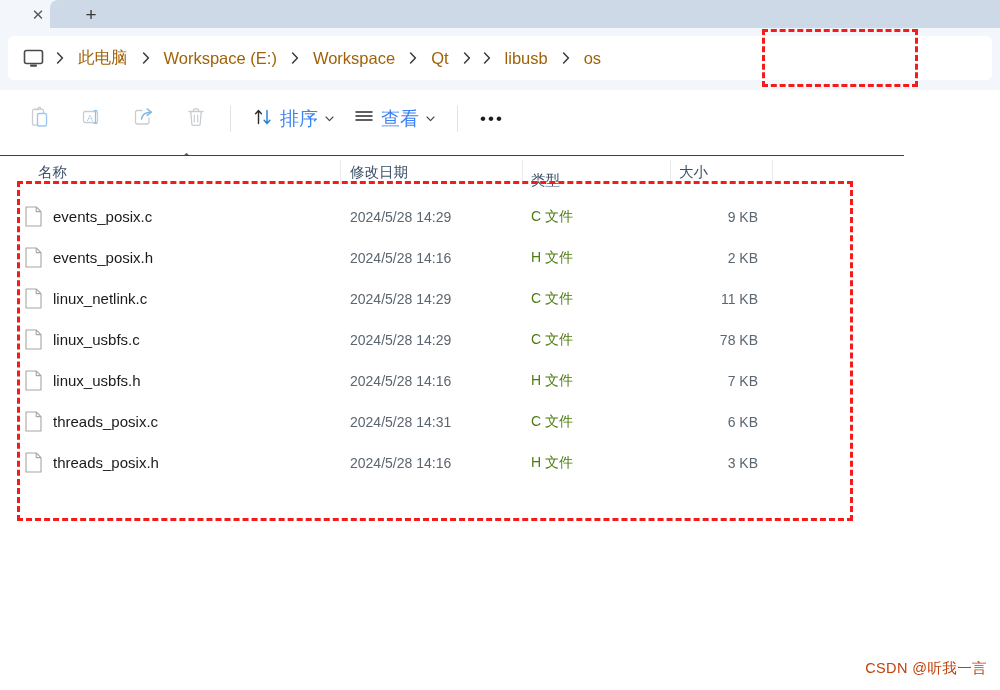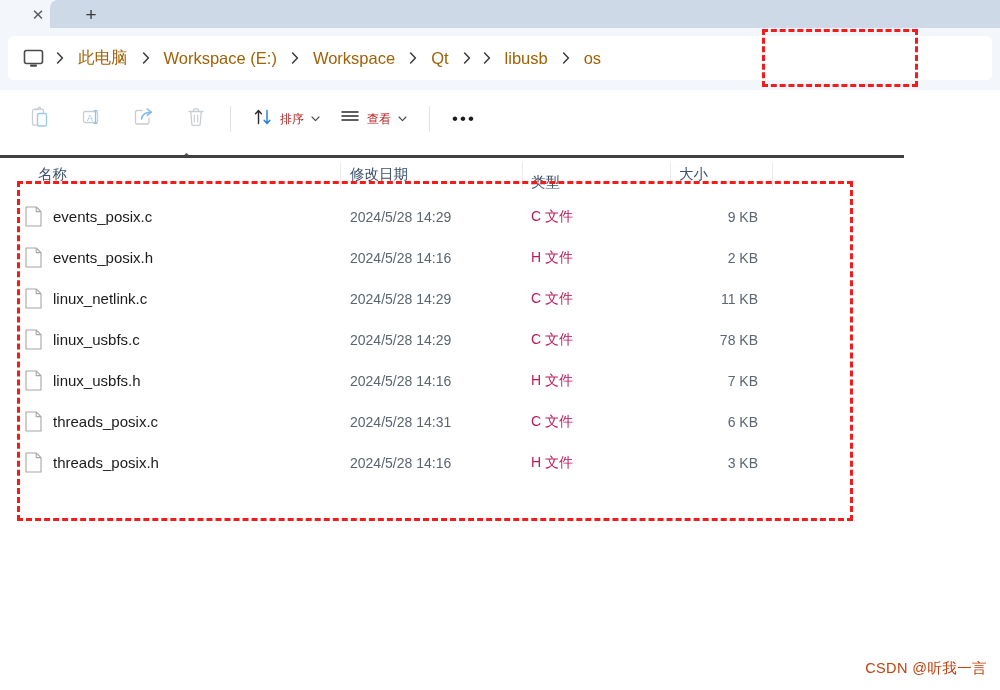--- a/index.html
+++ b/index.html
@@ -69,31 +69,31 @@
     border-radius:5px;
   }
   .tb-btn:first-child{margin-left:18px;}
   .tb-divider{
     width:1px;height:26px;background:#dfe3e7;margin:0 12px;
   }
   .tb-menu{
     height:36px;display:flex;align-items:center;gap:7px;
     padding:0 10px;border-radius:5px;
   }
-  .tb-menu .lbl{font-size:12px;color:#b91c1c;}
+  .tb-menu .lbl{font-size:19px;color:#3b82f6;}
   .tb-menu .caret{font-size:9px;color:#444;display:flex;align-items:center;}
   .tb-more{
     width:44px;height:36px;display:flex;align-items:center;justify-content:center;
     letter-spacing:2px;color:#1b1b1b;font-size:17px;line-height:0;border-radius:5px;
   }
 
   
   .colheader{
     position:absolute;left:0;top:155px;width:904px;height:33px;
-    border-top:3px solid #404040;
+    border-top:1px solid #404040;
     background:#ffffff;
   }
   .colheader .cell{
     position:absolute;top:0;height:33px;
     display:flex;align-items:center;
     font-size:14.5px;color:#3b5068;
   }
   .colheader .vline{
     position:absolute;top:4px;width:1px;height:25px;background:#e8ebee;
   }
@@ -111,21 +111,21 @@
     display:flex;align-items:center;
   }
   .row .name{
     position:absolute;left:25px;display:flex;align-items:center;gap:11px;
     font-size:15px;color:#1b1b1b;text-align:center;
   }
   .row .date{
     position:absolute;left:350px;font-size:14px;color:#5c6670;
   }
   .row .type{
-    position:absolute;left:531px;font-size:14px;color:#be185d;
+    position:absolute;left:531px;font-size:14px;color:#4d7c0f;
   }
   .row .size{
     position:absolute;left:670px;width:88px;text-align:right;
     font-size:14px;color:#5c6670;
   }
   .doc-icon{width:17px;height:21px;display:block;}
 
   
   .redbox{
     position:absolute;

